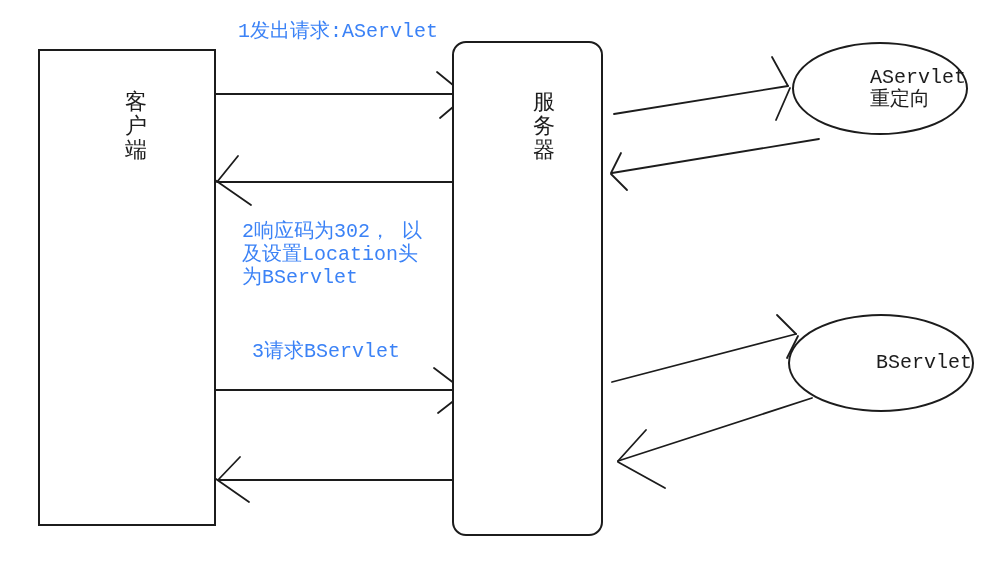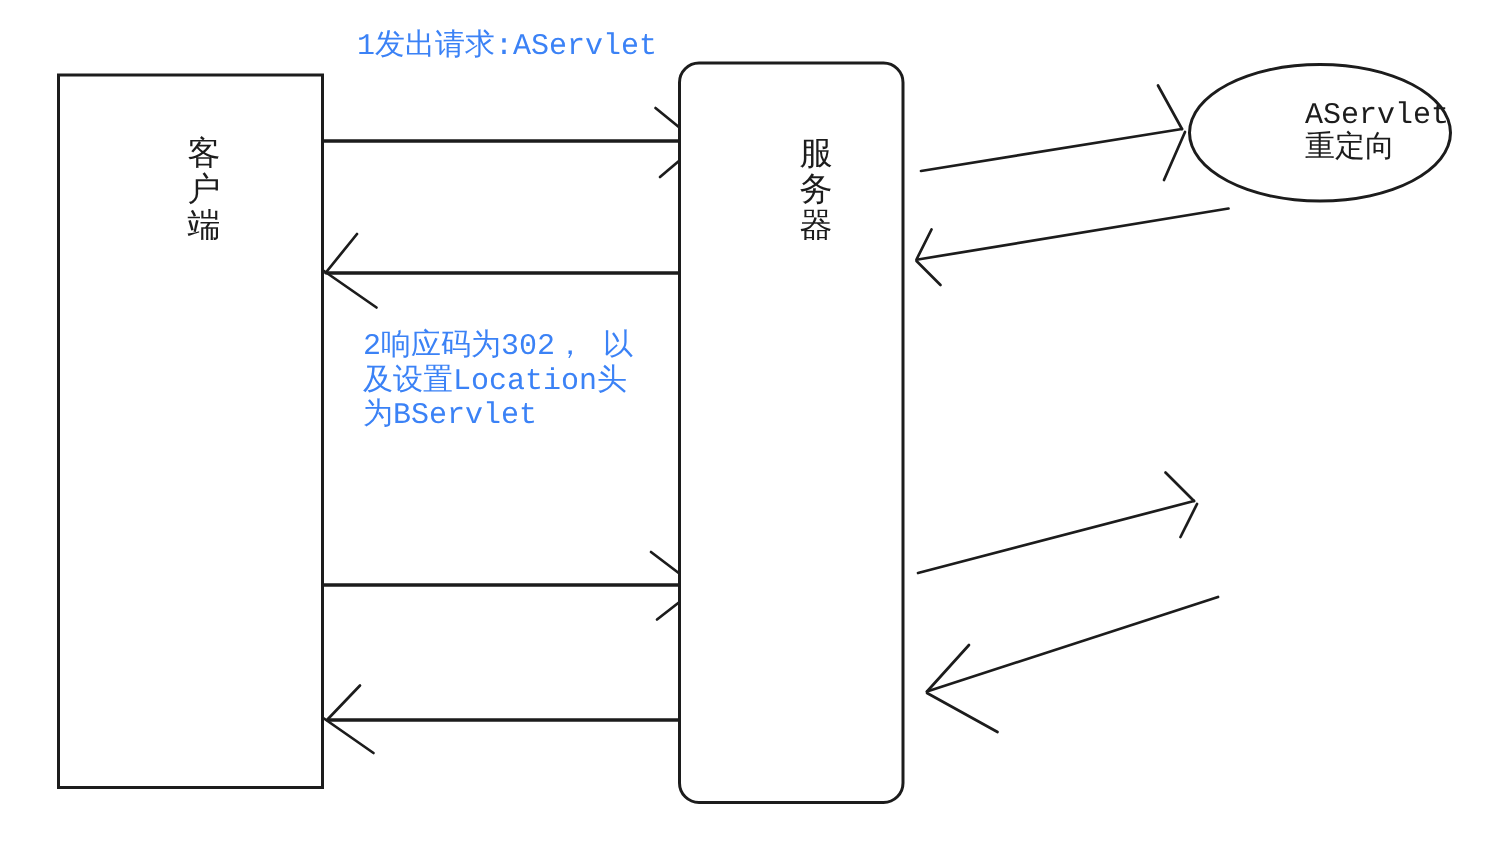--- a/index.html
+++ b/index.html
@@ -172,21 +172,25 @@
 
   <div class="node-rect node-server">
     <div class="vertical-label server-label">服务器</div>
   </div>
 
   <div class="node-ellipse ellipse-aservlet">
     <div class="ellipse-text">AServlet
 重定向</div>
   </div>
 
+  <div class="node-ellipse ellipse-bservlet">
+    <div class="ellipse-text">BServlet</div>
+  </div>
 
   <div class="float-label label-step1">1发出请求:AServlet</div>
 
   <div class="float-label label-step2">2响应码为302， 以
 及设置Location头
 为BServlet</div>
 
+  <div class="float-label label-step3">3请求BServlet</div>
 
 </div>
 
 </body></html>

